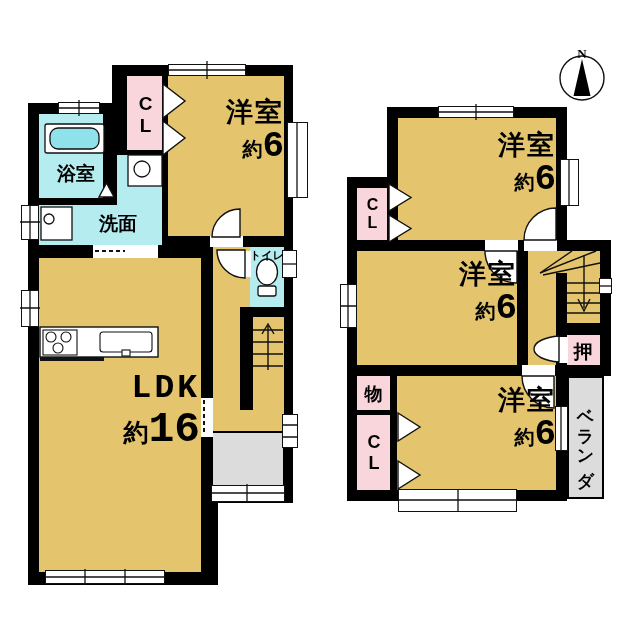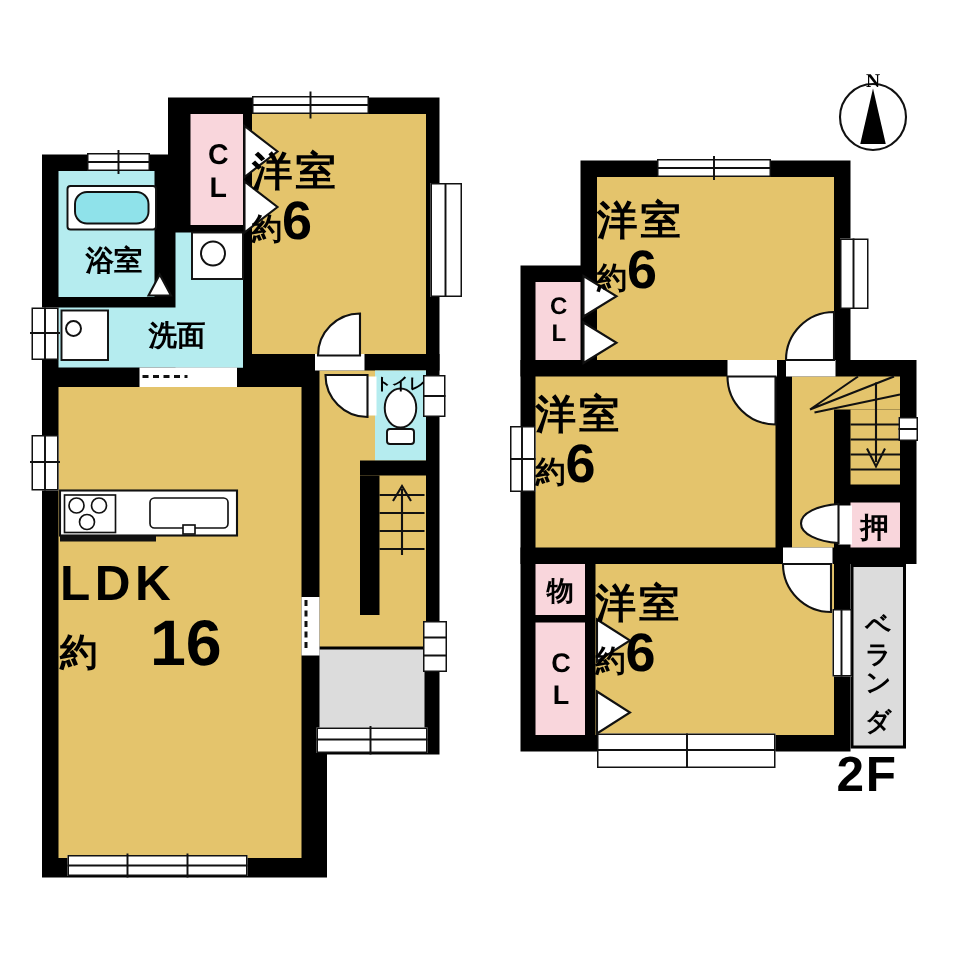--- a/index.html
+++ b/index.html
@@ -8,27 +8,27 @@
   .abs{position:absolute;box-sizing:border-box;}
   .wall{background:var(--wall,#000);}
   .fill-room{background:var(--room,#E4C46C);}
   .fill-wet{background:var(--wet-area,#B5ECEF);}
   .fill-closet{background:var(--closet,#F9D6DC);}
   .fill-entrance{background:var(--entrance,#DCDCDC);}
   .win{background:#fff;border:1.4px solid #111;}
   .open{background:#fff;}
   .veranda{background:var(--entrance,#DCDCDC);border:2px solid #000;}
   svg.overlay{position:absolute;left:0;top:0;pointer-events:none;}
-  .room-label{position:absolute;text-align:left;line-height:1.05;}
+  .room-label{position:absolute;text-align:right;line-height:1.05;font-family:Liberation Mono, monospace;}
   .rname{font-size:27px;letter-spacing:2px;}
   .rsize .approx{font-size:20px;}
   .rsize .num{font-size:36px;}
   .ldk .rname{font-size:33px;letter-spacing:3px;}
   .ldk .approx{font-size:25px;}
-  .ldk .num{font-size:43px;margin-left:35px;}
+  .ldk .num{font-size:43px;}
   .small-label{position:absolute;text-align:center;}
   .vtext{writing-mode:vertical-rl;text-orientation:upright;display:flex;align-items:center;justify-content:center;letter-spacing:1px;}
   .floor-tag{font-size:33px;letter-spacing:1px;}
 </style>
 </head>
 <body>
 
 <div id="stage">
 
   <div class="abs wall" style="left:28px;top:103px;width:142px;height:155px;"></div>
@@ -206,15 +206,14 @@
     <div class="rsize"><span class="approx">約</span><span class="num">6</span></div>
   </div>
   <div class="small-label" style="left:566px;top:339px;width:34px;font-size:19px;">押</div>
   <div class="small-label" style="left:357px;top:382px;width:33px;font-size:18px;">物</div>
   <div class="small-label vtext" style="left:357px;top:420px;width:33px;height:66px;font-size:18px;">CL</div>
   <div class="room-label" style="left:397px;top:388px;width:159px;">
     <div class="rname">洋室</div>
     <div class="rsize"><span class="approx">約</span><span class="num">6</span></div>
   </div>
   <div class="small-label vtext" style="left:569px;top:381px;width:33px;height:113px;font-size:17px;">ベランダ</div>
-  <div class="small-label floor-tag" style="left:548px;top:497px;width:60px;">2F</div>
 
 </div>
 
 </body></html>

